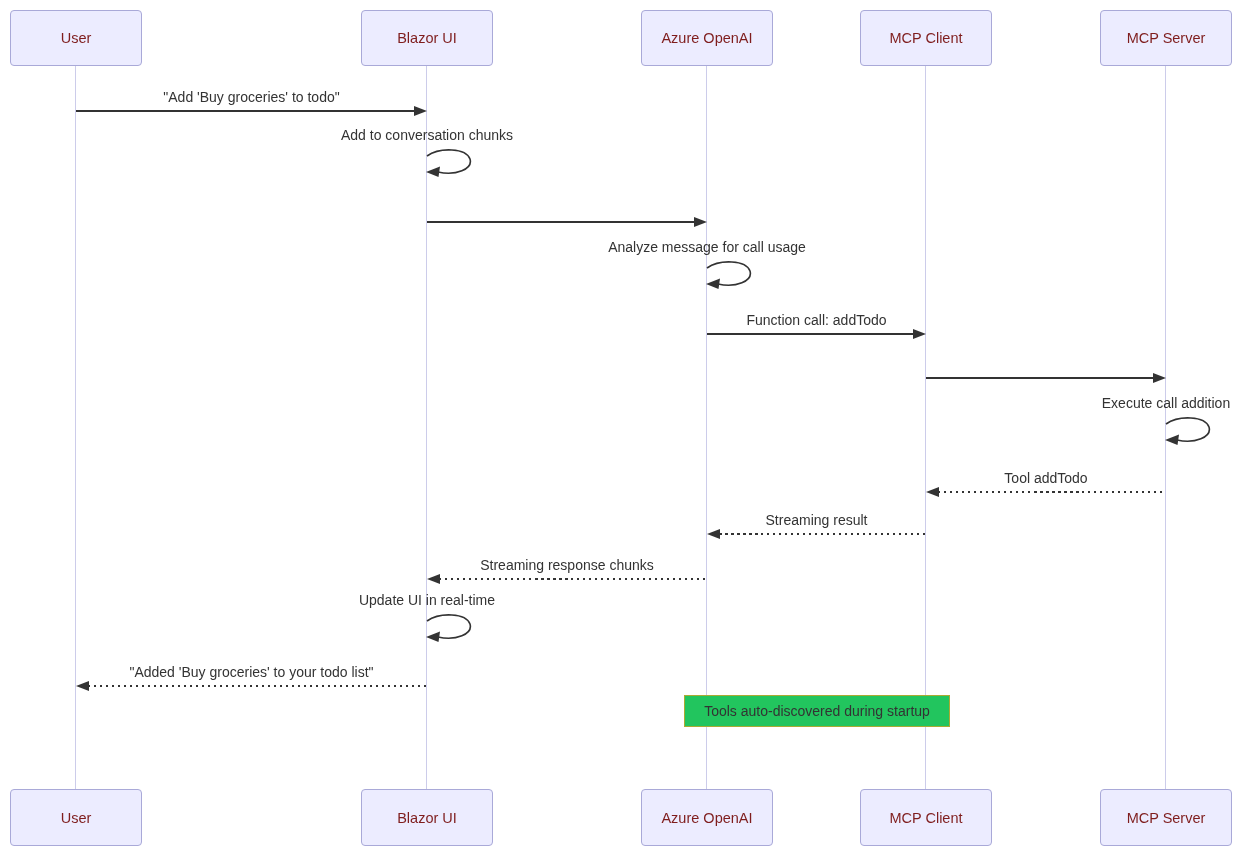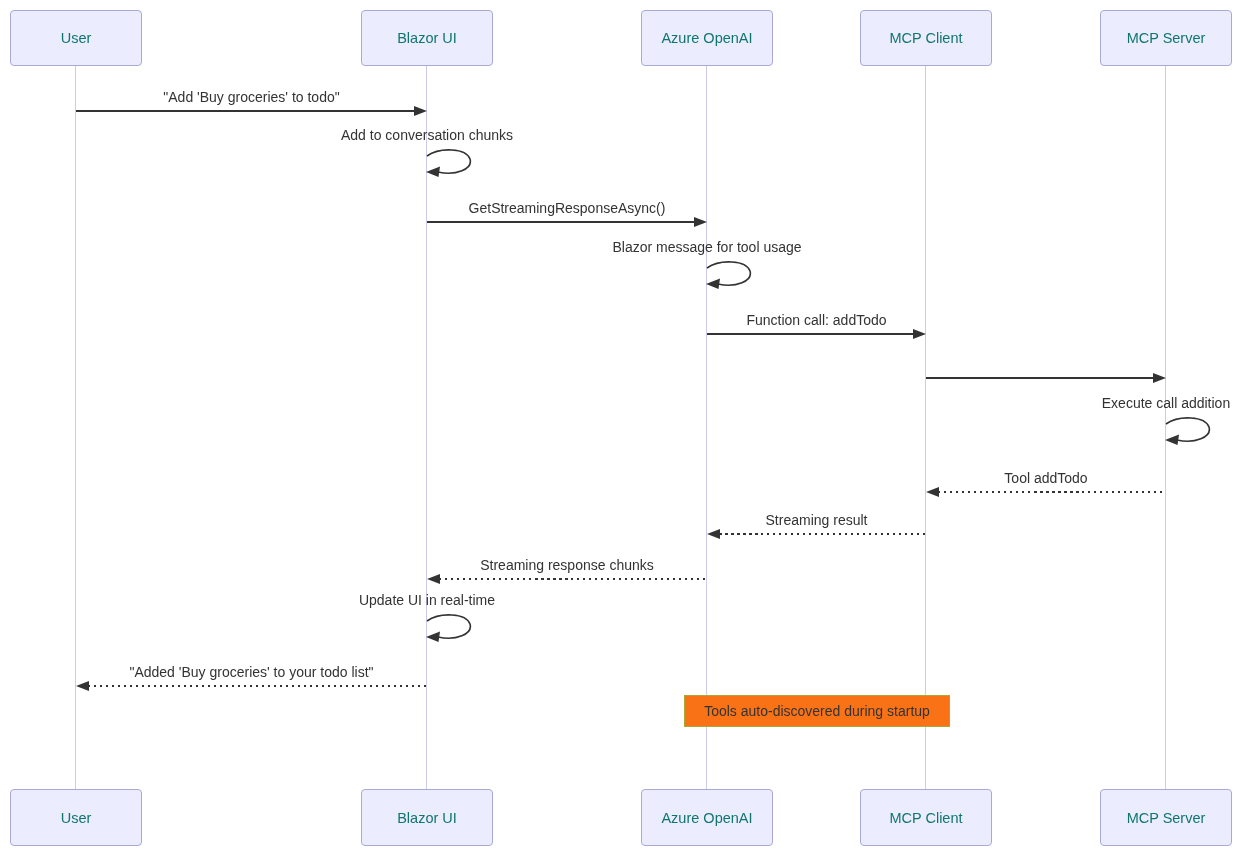--- a/index.html
+++ b/index.html
@@ -14,40 +14,40 @@
   .lifeline {
     position:absolute; top:66px; height:724px; width:1px;
     background:#ccccea;
   }
   .actor {
     position:absolute; width:132px; height:56px;
     background:#ECECFF;
     border:1px solid #a9a9d8;
     border-radius:4px;
     display:flex; align-items:center; justify-content:center;
-    font-size:14.5px; color:#0f766e;
+    font-size:14.5px; color:#7f1d1d;
     box-sizing:border-box;
   }
   .msg-label {
     position:absolute; height:18px; line-height:18px;
     font-size:14px; color:#333333;
     text-align:center; white-space:nowrap;
   }
   .msg-line { position:absolute; height:1.8px; background:#333333; }
   .msg-line.dashed {
     background:repeating-linear-gradient(90deg,#333333 0 2.5px,transparent 2.5px 6px);
   }
   .arr { position:absolute; width:0; height:0;
     border-top:5px solid transparent; border-bottom:5px solid transparent; }
   .arr.right { border-left:13px solid #333333; }
   .arr.left  { border-right:13px solid #333333; }
   .self-loop { position:absolute; }
   .note {
     position:absolute;
-    background:#f97316;
+    background:#22c55e;
     border:1px solid #aaaa33;
     display:flex; align-items:center; justify-content:center;
     font-size:14px; color:#333333;
     box-sizing:border-box; white-space:nowrap;
   }
 </style>
 </head>
 <body>
 
 <div class="canvas">
@@ -77,25 +77,24 @@
   <div class="msg-label" style="left:76px;top:88px;width:351px">"Add 'Buy groceries' to todo"</div>
   <div class="msg-line" style="left:76px;top:110px;width:339px"></div>
   <div class="arr right" style="left:414px;top:106px"></div>
 
   <div class="msg-label" style="left:277px;top:126px;width:300px">Add to conversation chunks</div>
   <svg class="self-loop" style="left:426px;top:149px" width="50" height="32" viewBox="0 0 50 32">
     <path d="M1,7 C14,-2 40,-1 44,10 C47,20 30,27 12,23" fill="none" stroke="#333333" stroke-width="1.6"></path>
     <polygon points="0,23 14,17.5 12.5,28" fill="#333333"></polygon>
   </svg>
 
-  <div class="msg-label" style="left:427px;top:199px;width:280px">GetStreamingResponseAsync()</div>
   <div class="msg-line" style="left:427px;top:221px;width:268px"></div>
   <div class="arr right" style="left:694px;top:217px"></div>
 
-  <div class="msg-label" style="left:557px;top:238px;width:300px">Blazor message for tool usage</div>
+  <div class="msg-label" style="left:557px;top:238px;width:300px">Analyze message for call usage</div>
   <svg class="self-loop" style="left:706px;top:261px" width="50" height="32" viewBox="0 0 50 32">
     <path d="M1,7 C14,-2 40,-1 44,10 C47,20 30,27 12,23" fill="none" stroke="#333333" stroke-width="1.6"></path>
     <polygon points="0,23 14,17.5 12.5,28" fill="#333333"></polygon>
   </svg>
 
   <div class="msg-label" style="left:707px;top:311px;width:219px">Function call: addTodo</div>
   <div class="msg-line" style="left:707px;top:333px;width:207px"></div>
   <div class="arr right" style="left:913px;top:329px"></div>
 
   <div class="msg-line" style="left:926px;top:377px;width:228px"></div>

